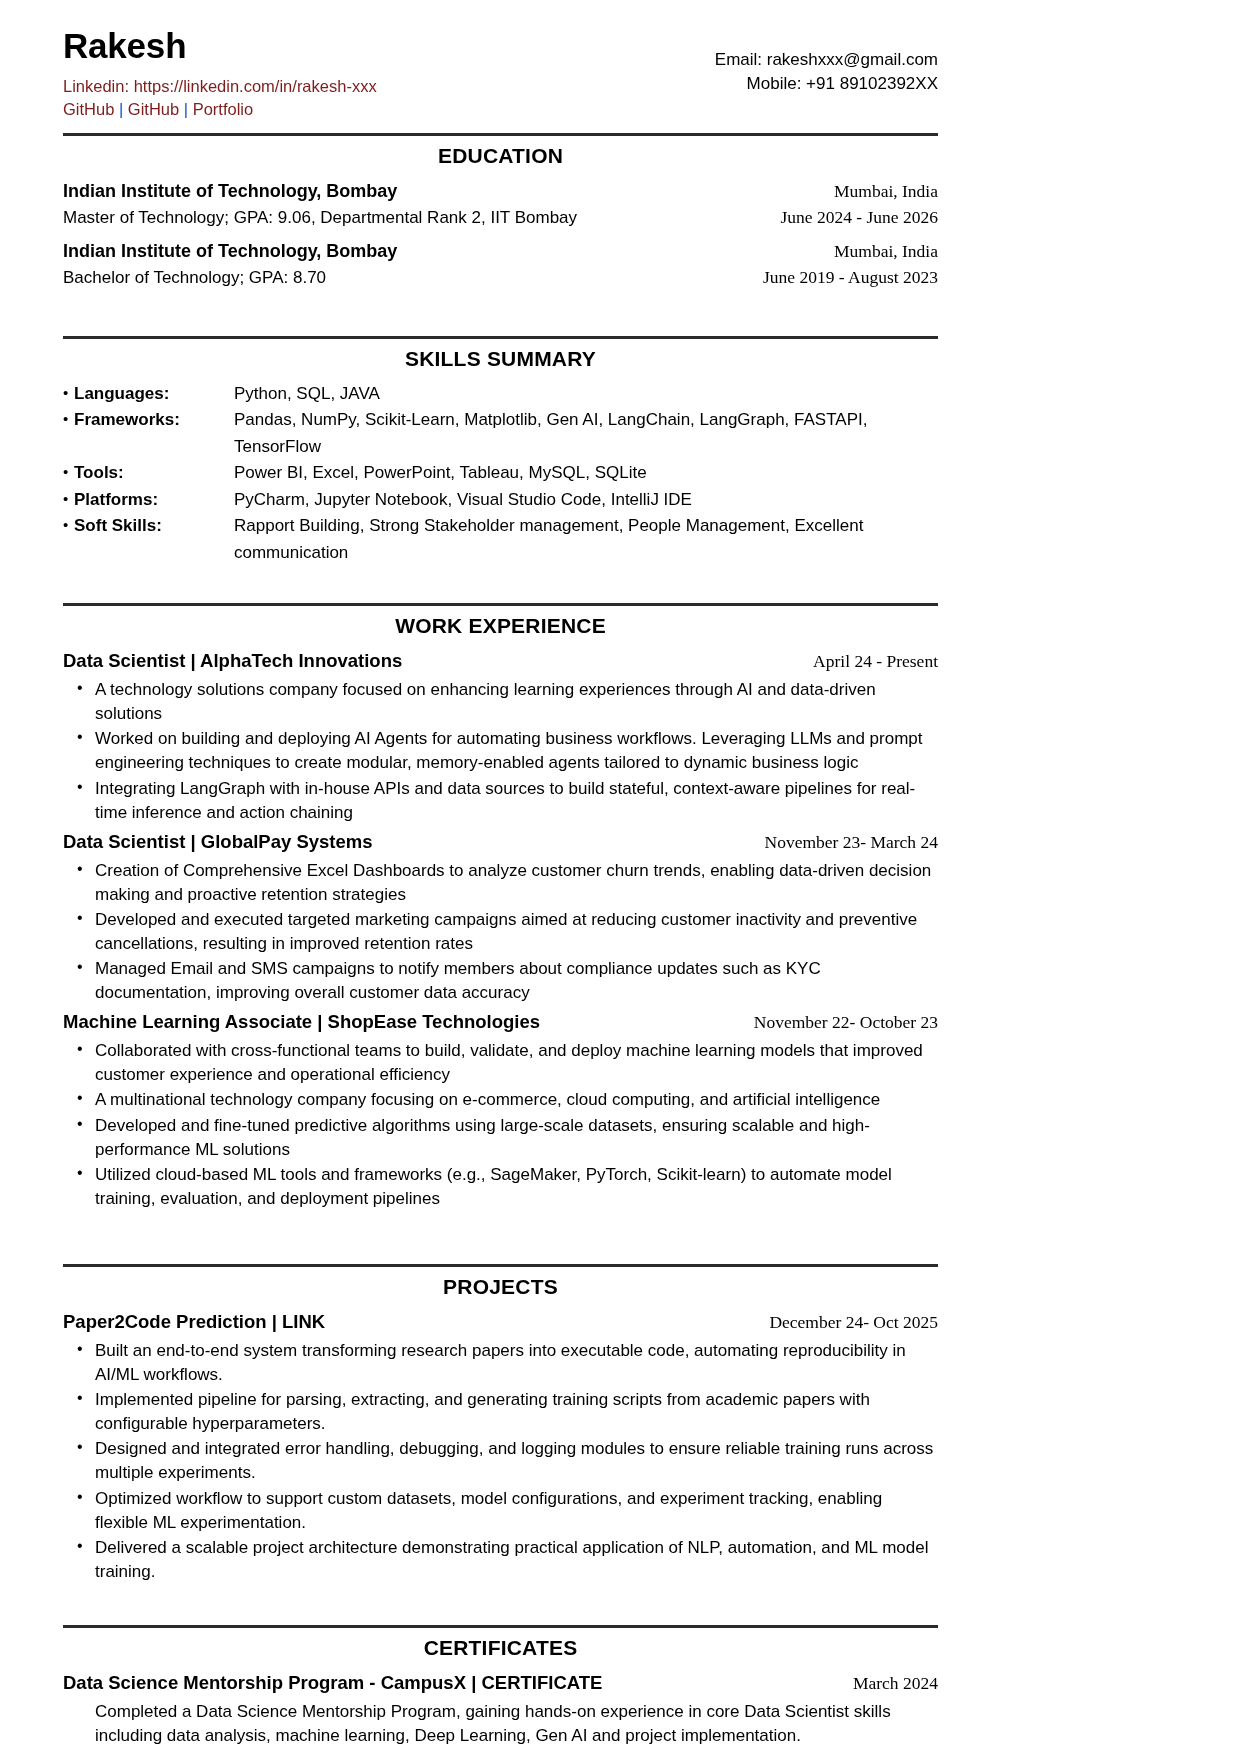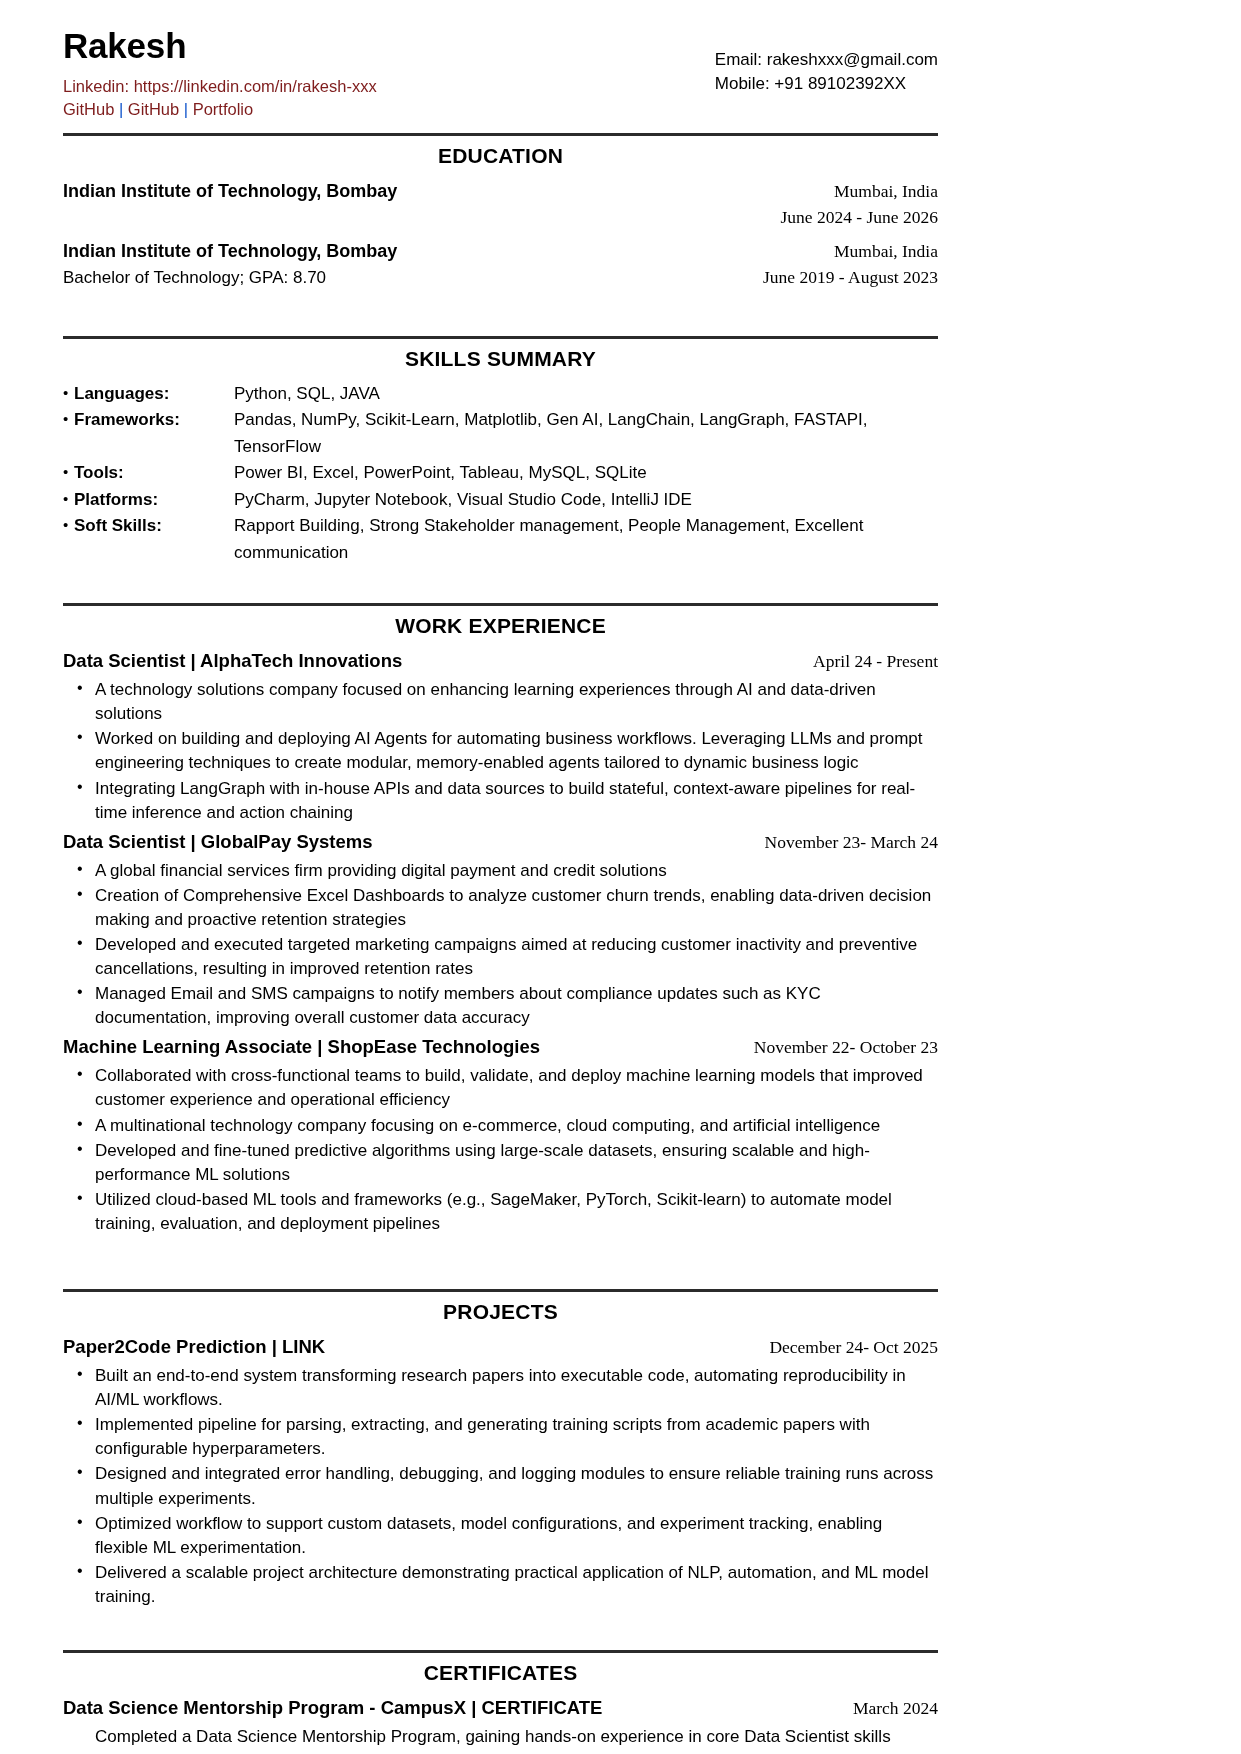--- a/index.html
+++ b/index.html
@@ -43,20 +43,21 @@
     color: #1155cc;
     line-height: 1.42;
     white-space: nowrap;
   }
   .link-line a, .link-line .lk {
     color: #7f1d1d;
     text-decoration: none;
   }
   .link-line .sep { color: #1155cc; }
   .header-right {
+    text-align: right;
     font-size: 17px;
     line-height: 1.42;
     padding-top: 22px;
     white-space: nowrap;
   }
 
   
   .rule {
     border: 0;
     border-top: 3px solid #2b2b2b;
@@ -186,20 +187,21 @@
     </div>
   </div>
 
   <hr class="rule">
   <div class="section-title">EDUCATION</div>
 
   <div class="edu-block">
     <div class="entry">
       <div class="entry-left">
         <div class="edu-org">Indian Institute of Technology, Bombay</div>
+        <div class="edu-detail">Master of Technology; GPA: 9.06, Departmental Rank 2, IIT Bombay</div>
       </div>
       <div class="entry-right">
         <div>Mumbai, India</div>
         <div>June 2024 - June 2026</div>
       </div>
     </div>
   </div>
 
   <div class="edu-block">
     <div class="entry">
@@ -263,21 +265,20 @@
       <li>Integrating LangGraph with in-house APIs and data sources to build stateful, context-aware pipelines for real-time inference and action chaining</li>
     </ul>
   </div>
 
   <div class="job">
     <div class="job-header">
       <div class="job-title">Data Scientist | GlobalPay Systems</div>
       <div class="job-date">November 23- March 24</div>
     </div>
     <ul class="bullets">
-      <li>A global financial services firm providing digital payment and credit solutions</li>
       <li>Creation of Comprehensive Excel Dashboards to analyze customer churn trends, enabling data-driven decision making and proactive retention strategies</li>
       <li>Developed and executed targeted marketing campaigns aimed at reducing customer inactivity and preventive cancellations, resulting in improved retention rates</li>
       <li>Managed Email and SMS campaigns to notify members about compliance updates such as KYC documentation, improving overall customer data accuracy</li>
     </ul>
   </div>
 
   <div class="job">
     <div class="job-header">
       <div class="job-title">Machine Learning Associate | ShopEase Technologies</div>
       <div class="job-date">November 22- October 23</div>

